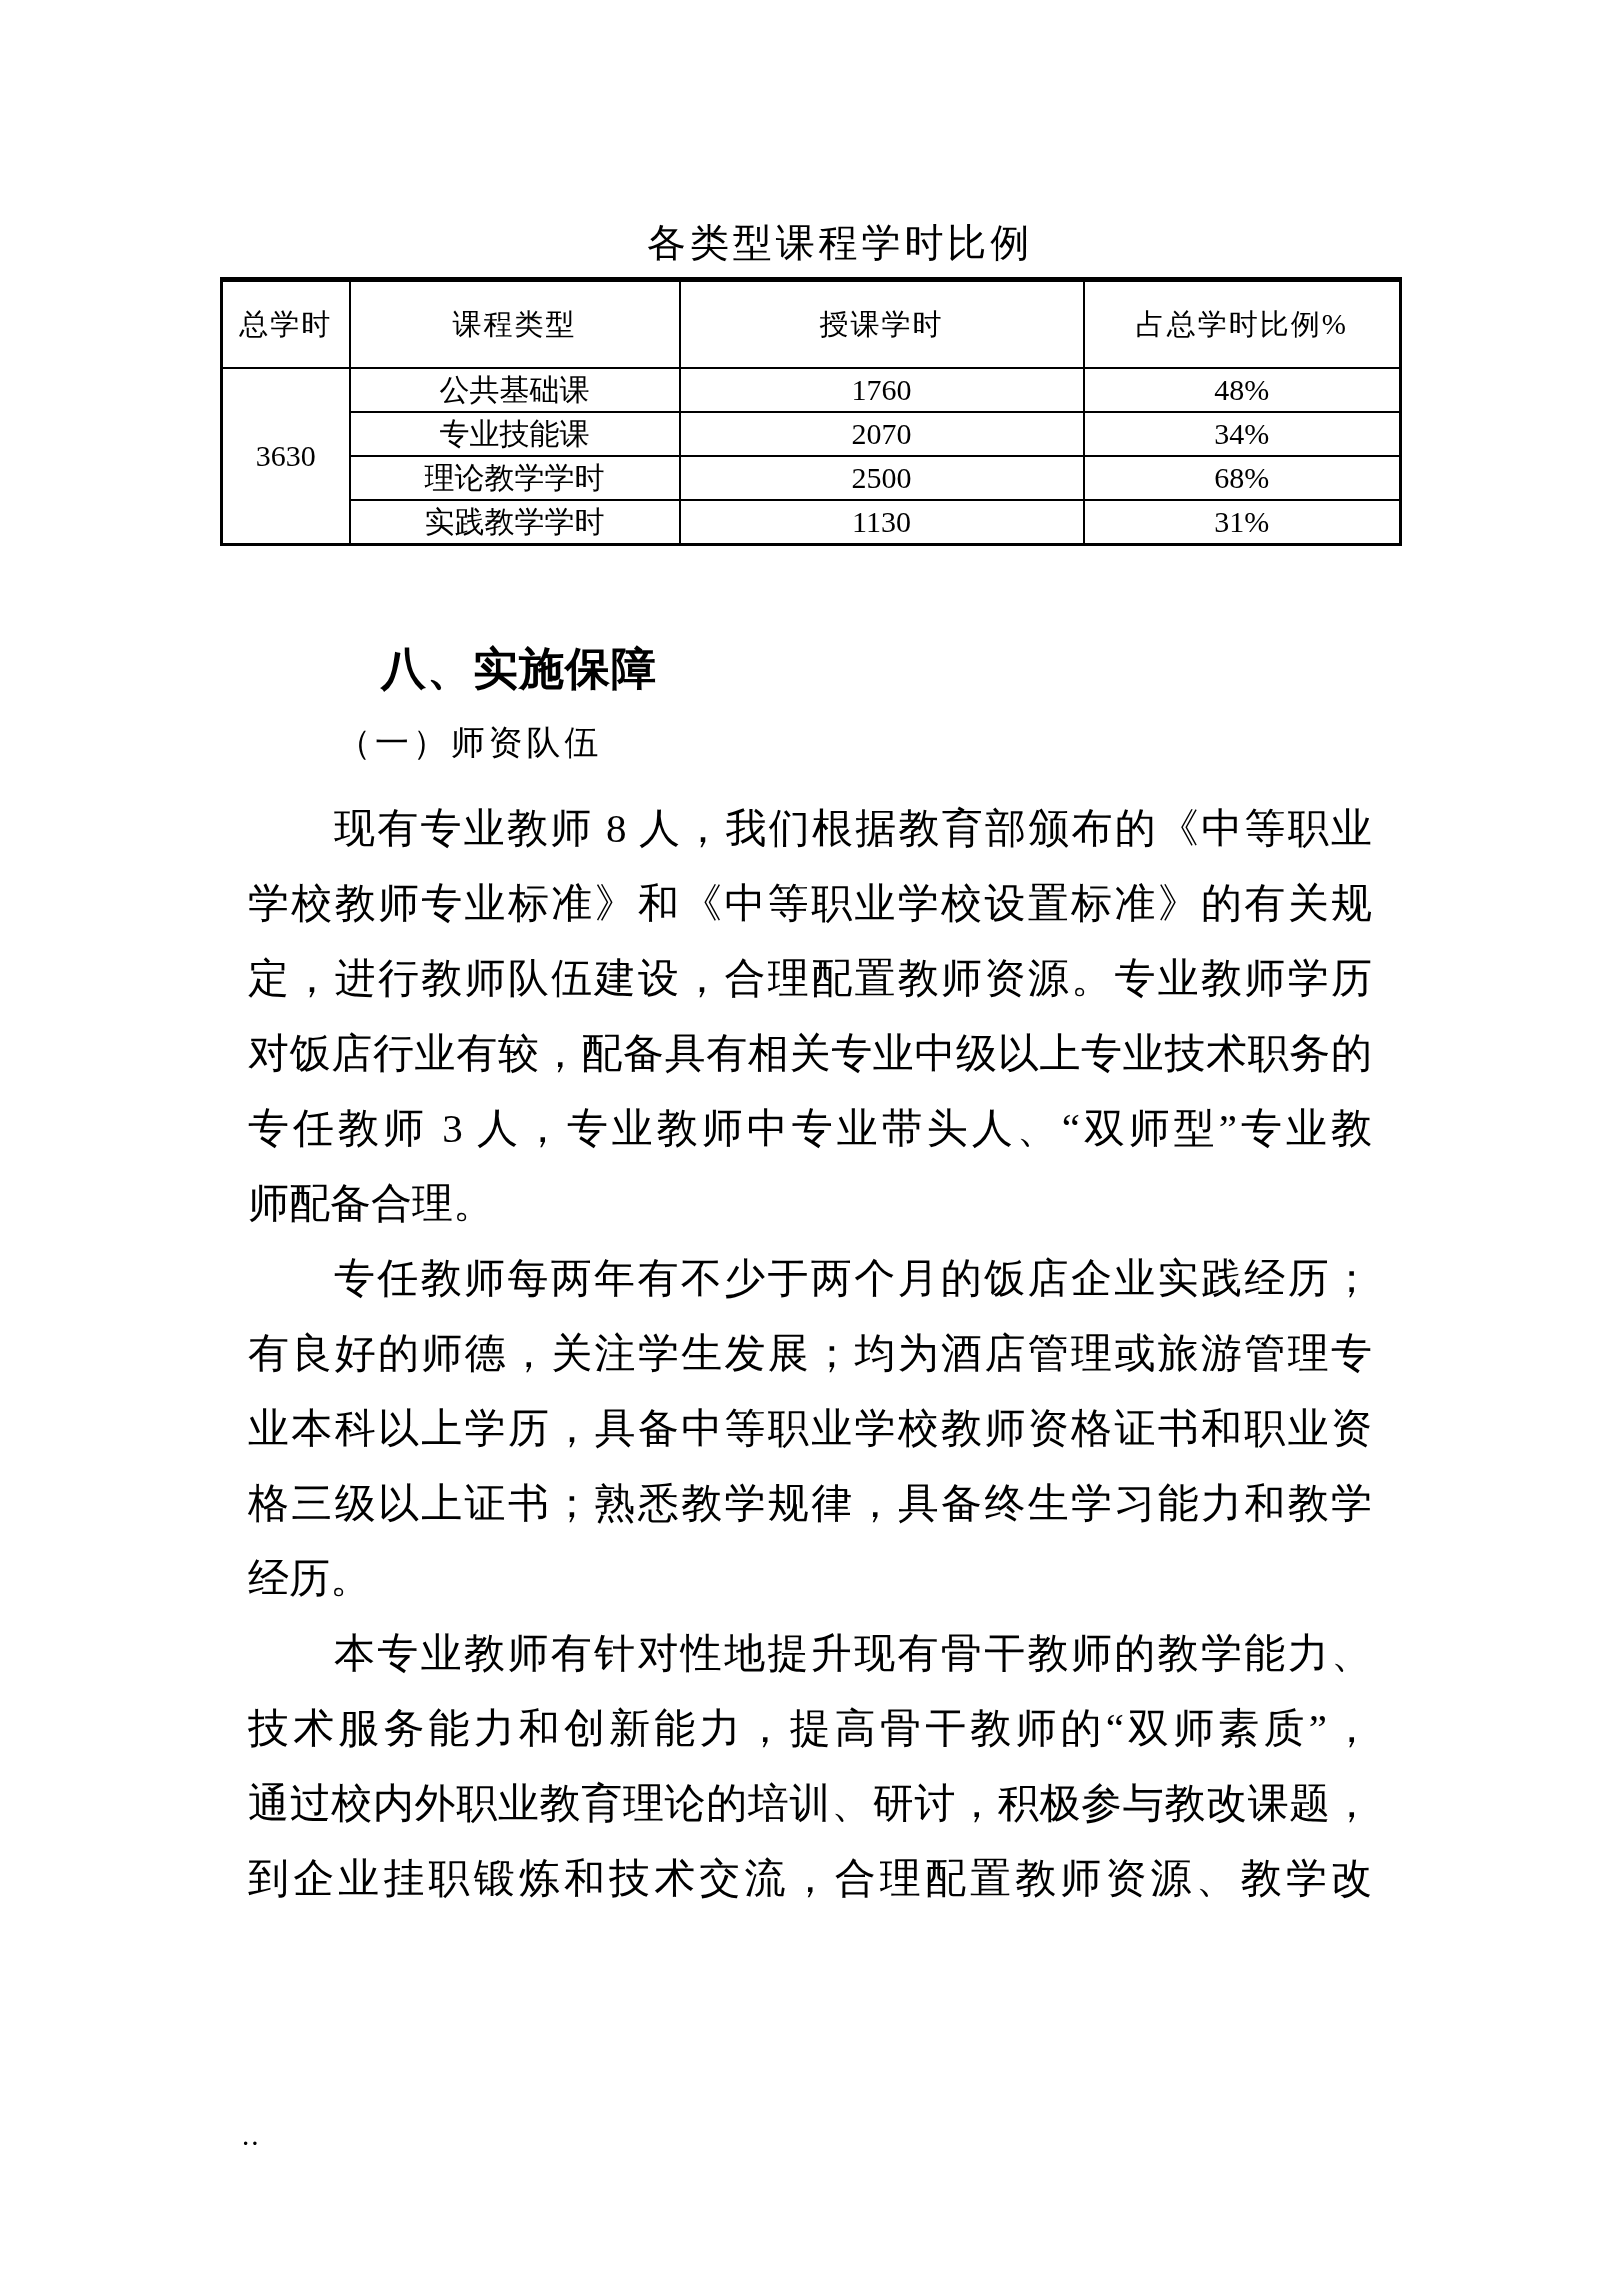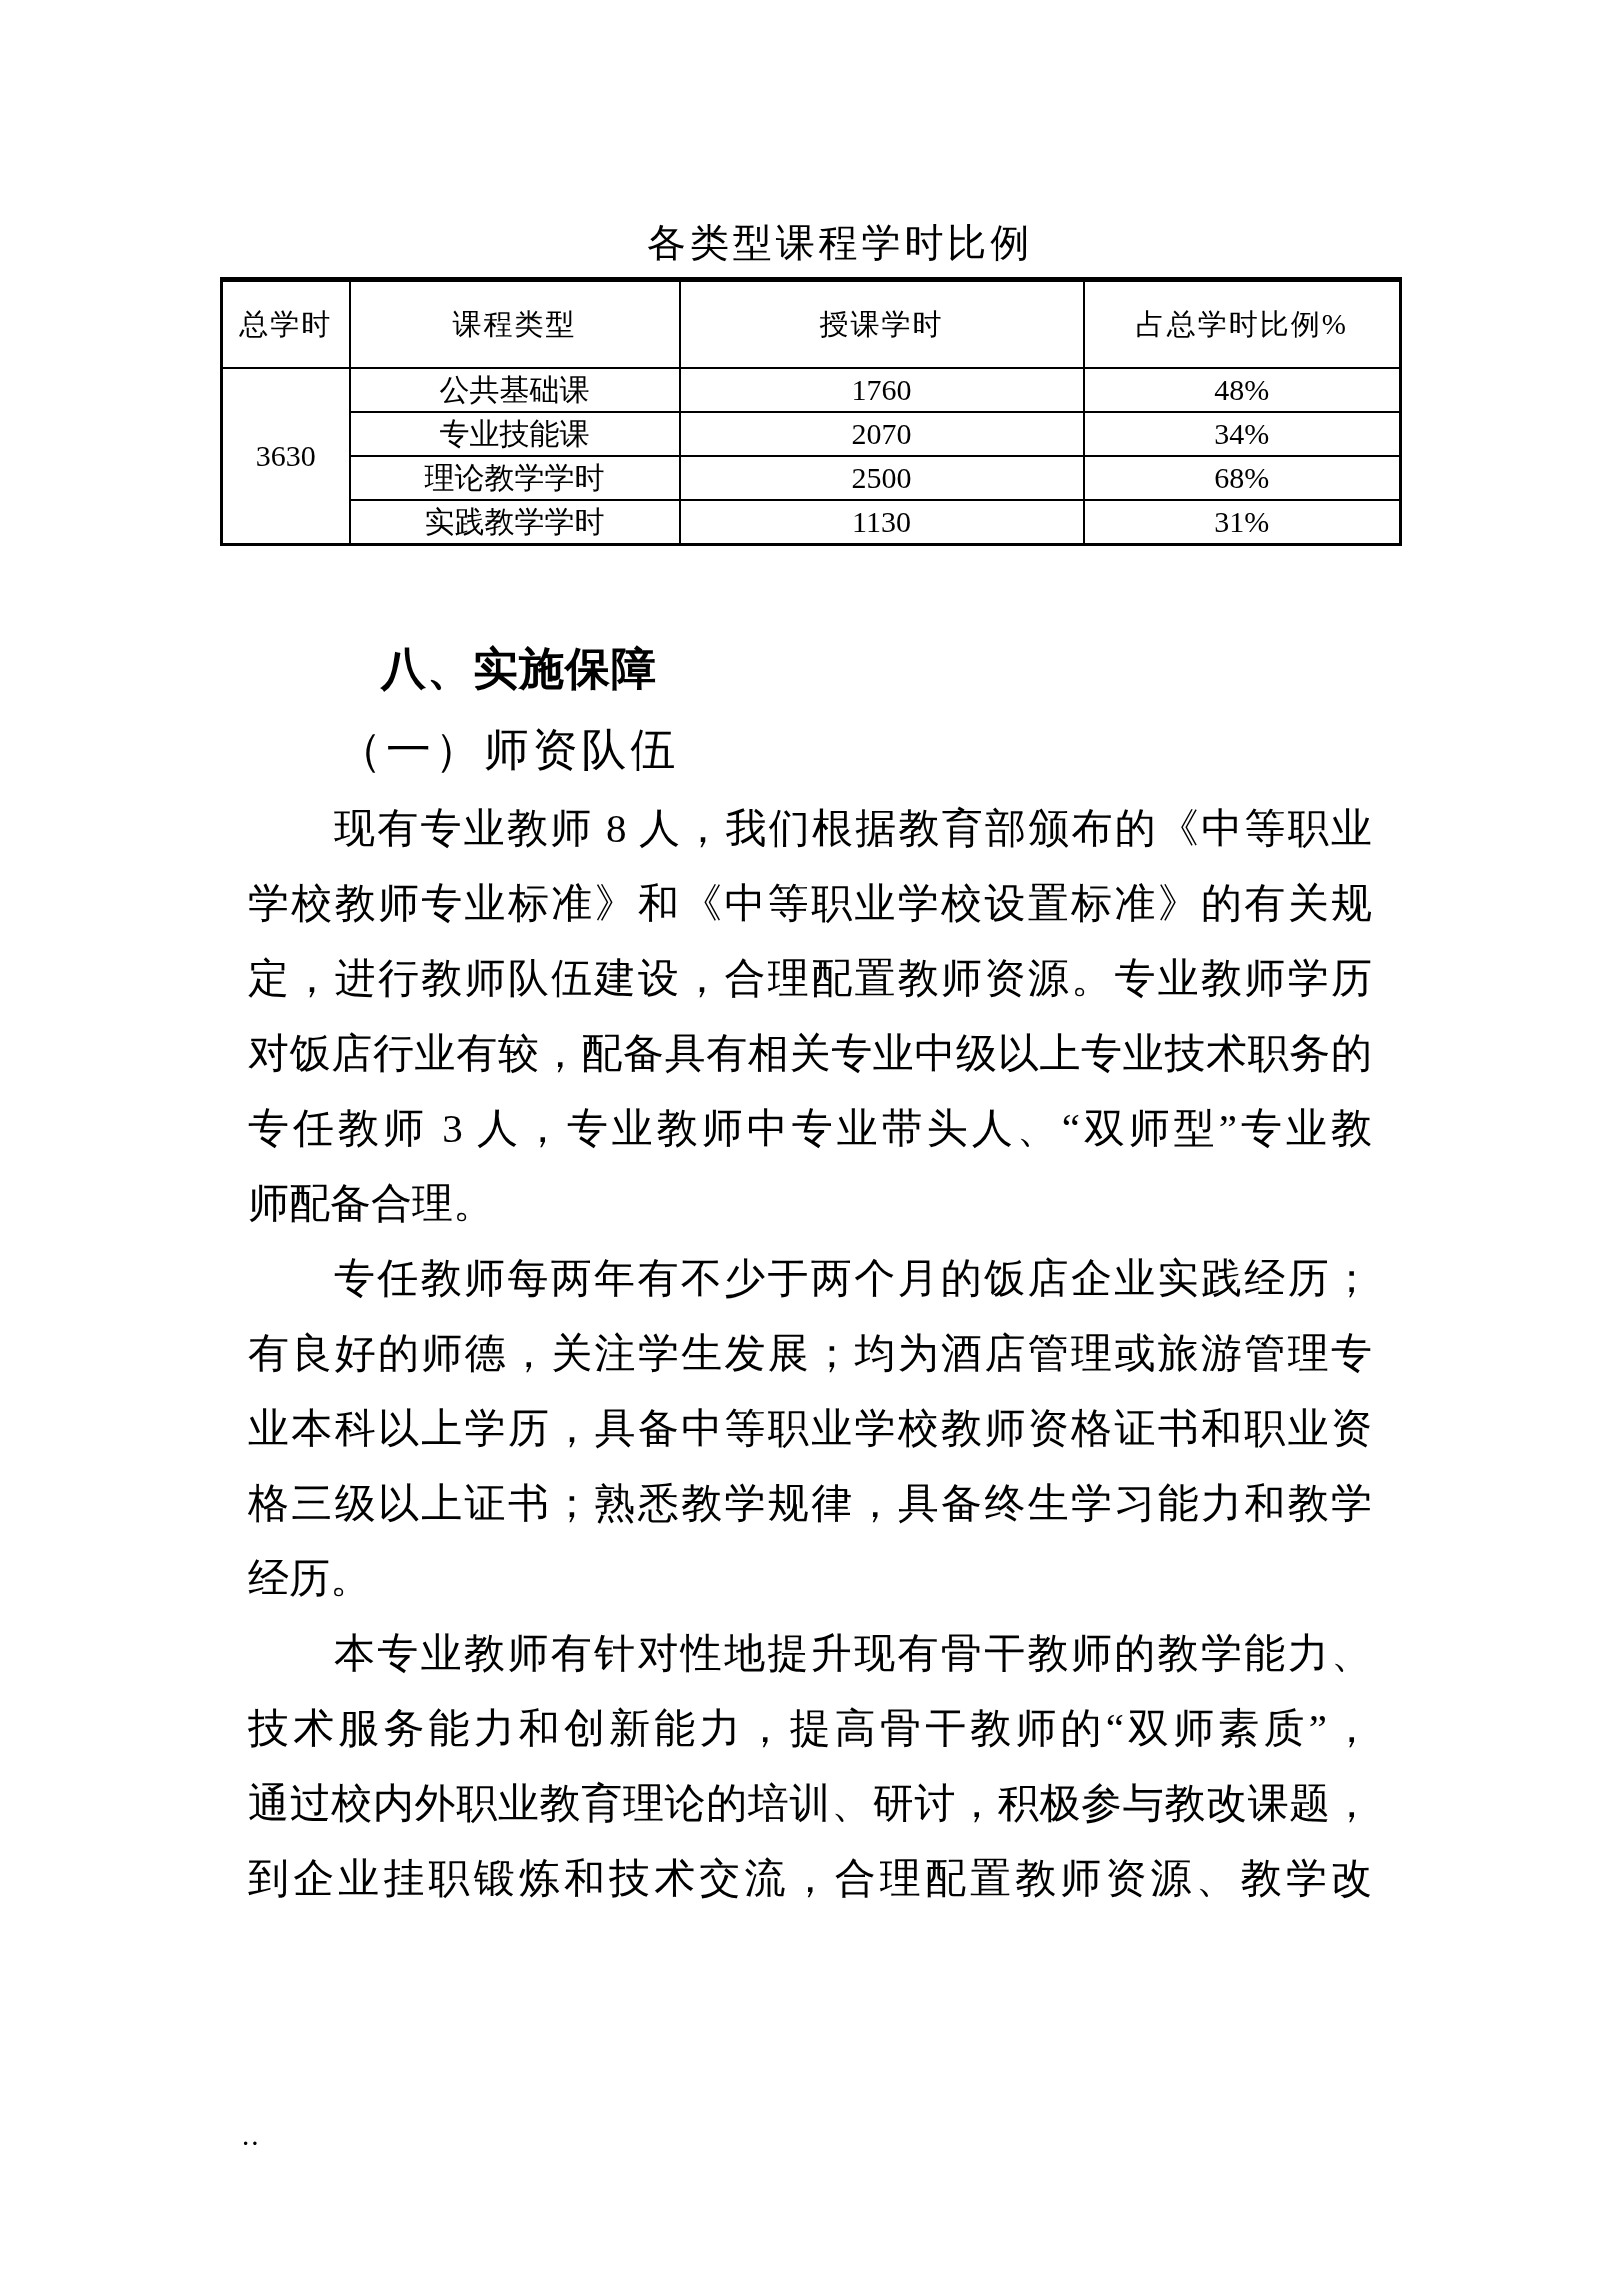--- a/index.html
+++ b/index.html
@@ -35,21 +35,21 @@
   table.hours-table td { height: 42px; font-size: 30px; border-radius: 21px; }
   td.total-cell { font-size: 31px; margin-top: 15px; }
 
   .sec-heading {
     position: absolute; left: 333px; top: 639px;
     font-family: "Liberation Sans", "DejaVu Sans", sans-serif;
     font-weight: bold; font-size: 45px; letter-spacing: 1px; white-space: nowrap; margin-left: 48px;
   }
   .sub-heading {
     position: absolute; left: 337px; top: 720px;
-    font-size: 45px; letter-spacing: 3.9px; white-space: nowrap;
+    font-size: 34px; letter-spacing: 3.9px; white-space: nowrap;
   }
 
   .body-text {
     position: absolute; left: 248px; top: 791px; width: 1124px;
   }
   .ln {
     height: 75px; line-height: 75px; font-size: 41px;
     text-align: justify; text-align-last: justify;
     text-justify: inter-character;
     box-sizing: border-box;

